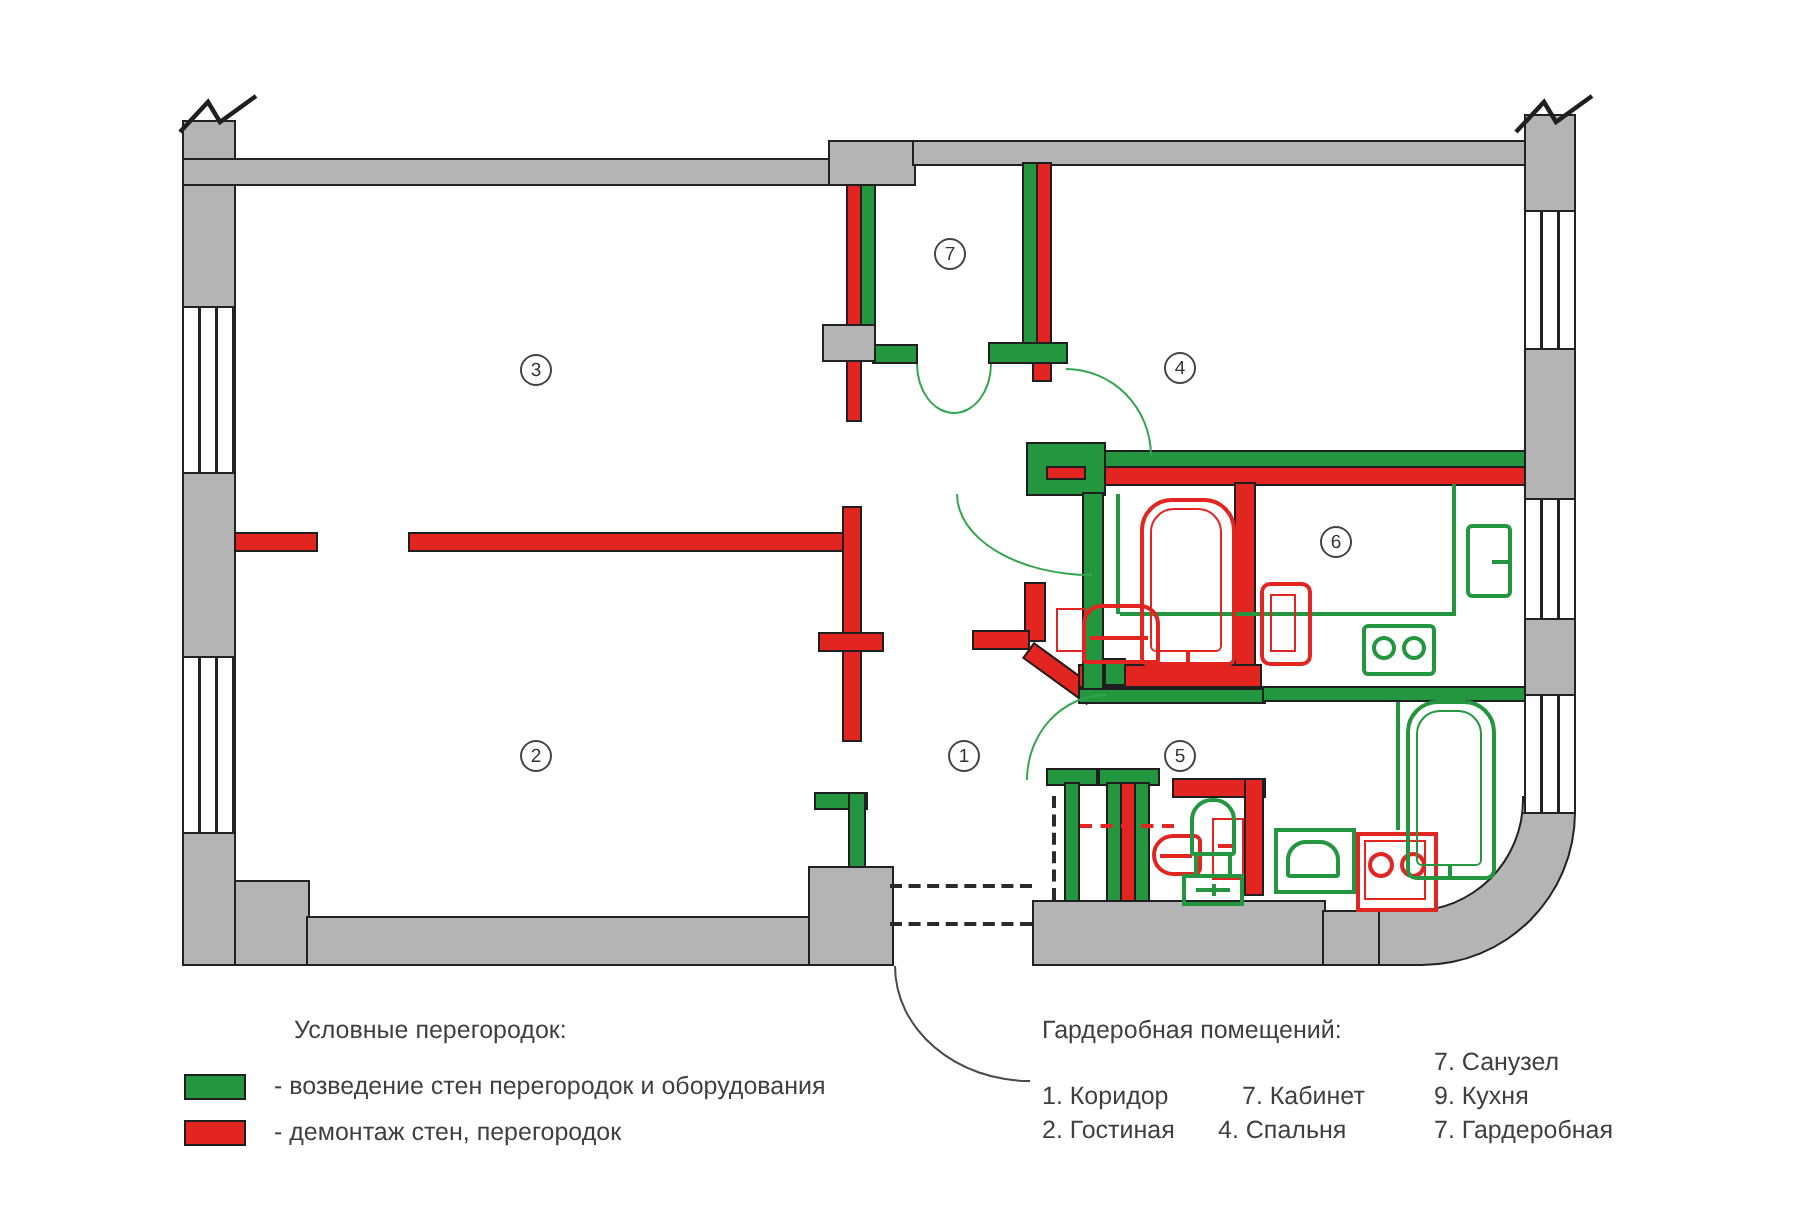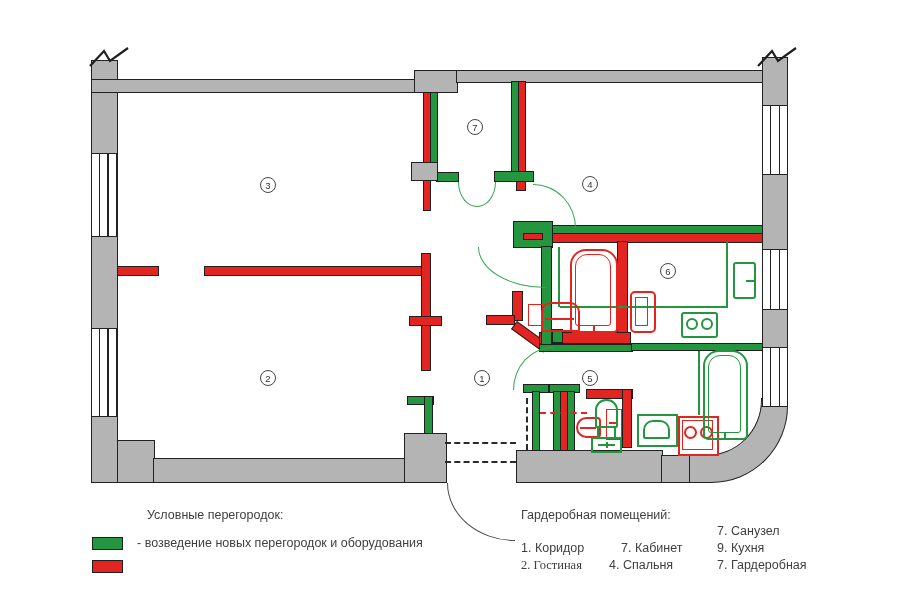--- a/index.html
+++ b/index.html
@@ -170,25 +170,26 @@
   <div class="abs room-label" style="left:474px;top:370px;">1</div>
   <div class="abs room-label" style="left:260px;top:370px;">2</div>
   <div class="abs room-label" style="left:260px;top:177px;">3</div>
   <div class="abs room-label" style="left:582px;top:176px;">4</div>
   <div class="abs room-label" style="left:582px;top:370px;">5</div>
   <div class="abs room-label" style="left:660px;top:263px;">6</div>
   <div class="abs room-label" style="left:467px;top:119px;">7</div>
 
   <div class="abs h12" style="left:147px;top:508px;">Условные перегородок:</div>
   <div class="abs sw" style="left:92px;top:537px;background:#23963f;"></div>
-  <div class="abs h12" style="left:137px;top:536px;">- возведение новых перегородок и оборудования</div>
+  <div class="abs h12" style="left:137px;top:536px;">- возведение стен перегородок и оборудования</div>
   <div class="abs sw" style="left:92px;top:560px;background:#e22521;"></div>
+  <div class="abs h12" style="left:137px;top:559px;">- демонтаж стен, перегородок</div>
 
   <div class="abs h12" style="left:521px;top:508px;">Гардеробная помещений:</div>
   <div class="abs h12" style="left:521px;top:541px;">1. Коридор</div>
-  <div class="abs h12" style="left:521px;top:558px;font-family:Liberation Serif, serif;">2. Гостиная</div>
+  <div class="abs h12" style="left:521px;top:558px;">2. Гостиная</div>
   <div class="abs h12" style="left:621px;top:541px;">7. Кабинет</div>
   <div class="abs h12" style="left:609px;top:558px;">4. Спальня</div>
   <div class="abs h12" style="left:717px;top:524px;">7. Санузел</div>
   <div class="abs h12" style="left:717px;top:541px;">9. Кухня</div>
   <div class="abs h12" style="left:717px;top:558px;">7. Гардеробная</div>
 
 </div>
 
 </body></html>

